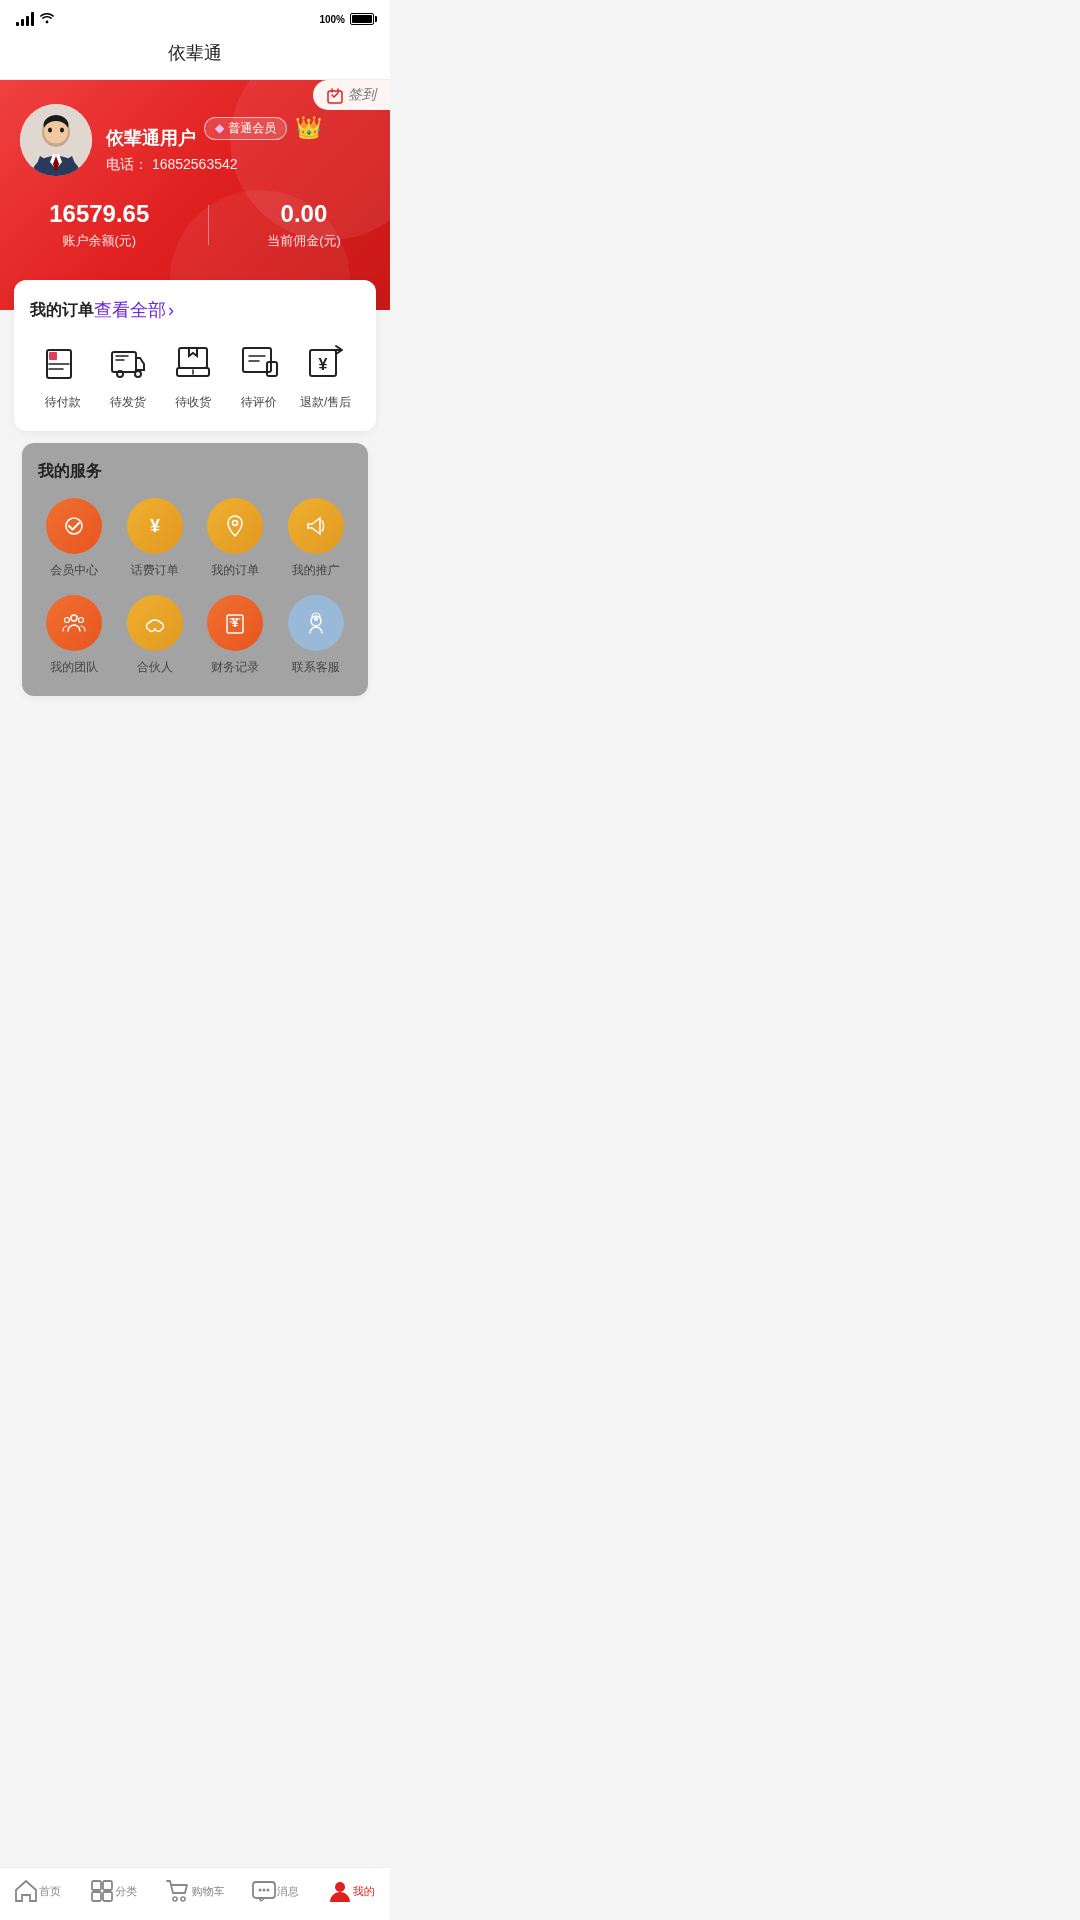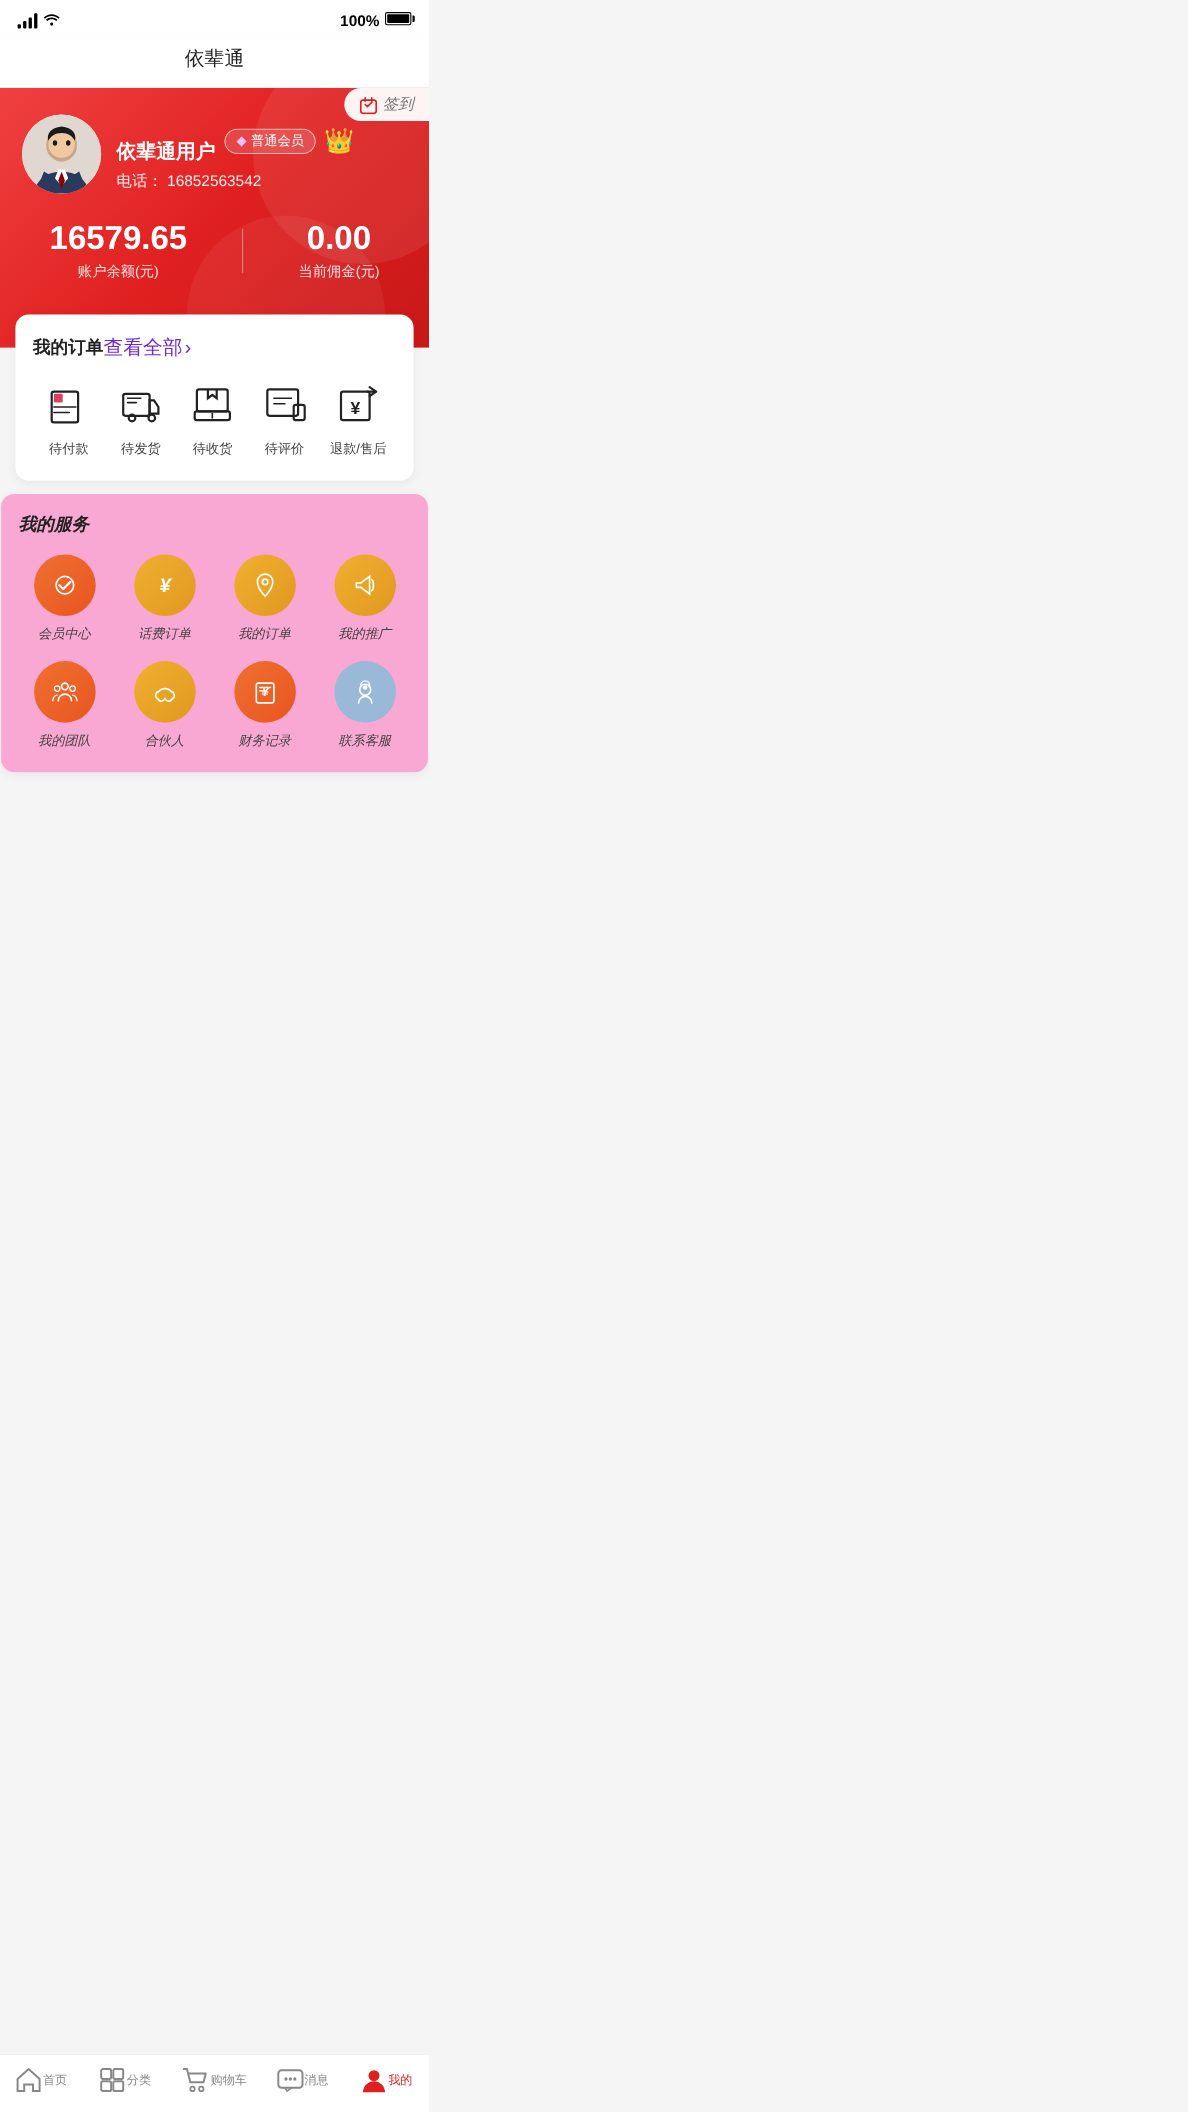--- a/index.html
+++ b/index.html
@@ -36,23 +36,23 @@
       display: block;
       width: 3px;
       background: #000;
       border-radius: 1px;
     }
     .wifi-icon {
       font-size: 14px;
     }
     .status-right {
       display: flex;
-      align-items: flex-start;
+      align-items: flex-end;
       gap: 5px;
-      font-size: 14px;
+      font-size: 10px;
       font-weight: 600;
     }
     .battery {
       display: flex;
       align-items: center;
     }
     .battery-body {
       width: 24px;
       height: 12px;
       border: 1.5px solid #000;
@@ -192,21 +192,21 @@
       display: flex;
       align-items: center;
       justify-content: space-around;
       margin-top: 24px;
       position: relative;
       z-index: 1;
     }
     .balance-item { text-align: center; }
     .balance-amount {
       color: #fff;
-      font-size: 30px;
+      font-size: 24px;
       font-weight: 700;
       margin-bottom: 4px;
     }
     .balance-label {
       color: rgba(255,255,255,0.85);
       font-size: 13px;
     }
     .balance-divider {
       width: 1px;
       height: 40px;
@@ -263,26 +263,25 @@
       width: 40px;
       height: 40px;
     }
     .order-label {
       font-size: 12px;
       color: #444;
     }
 
     
     .service-card {
-      background: #f9a8d4;
+      background: #a3a3a3;
       border-radius: 12px;
-      margin: 12px 1px;
+      margin: 12px 22px;
       padding: 18px 16px 20px;
       box-shadow: 0 2px 10px rgba(0,0,0,0.06);
-      font-style: italic;
     }
     .service-grid {
       display: grid;
       grid-template-columns: repeat(4, 1fr);
       gap: 16px 8px;
     }
     .service-item {
       display: flex;
       flex-direction: column;
       align-items: center;

